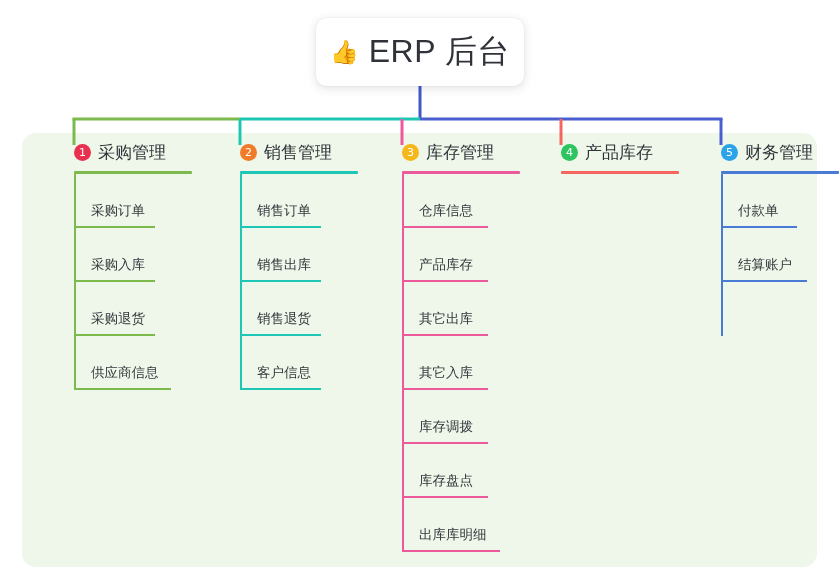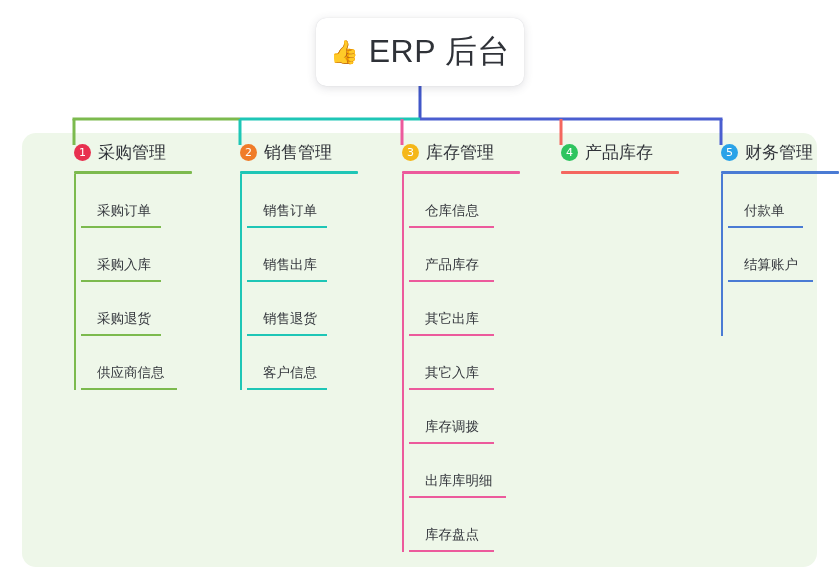--- a/index.html
+++ b/index.html
@@ -121,21 +121,20 @@
   }
   .spine {
     position: absolute;
     left: 0;
     top: 0;
     width: 2px;
   }
   .item {
     position: relative;
     height: 54px;
-    margin-left: 6px;
   }
   .item-label {
     position: absolute;
     left: 16px;
     top: 28px;
     font-size: 13.5px;
     color: #34373d;
     white-space: nowrap;
   }
   .item-rule {
@@ -244,27 +243,27 @@
         </div>
         <div class="item">
           <span class="item-label">其它入库</span>
           <div class="item-rule" style="width: 85px; background: rgb(236, 90, 156);"></div>
         </div>
         <div class="item">
           <span class="item-label">库存调拨</span>
           <div class="item-rule" style="width: 85px; background: rgb(236, 90, 156);"></div>
         </div>
         <div class="item">
+          <span class="item-label">库存盘点</span>
+          <div class="item-rule" style="width: 85px; background: rgb(236, 90, 156);"></div>
+        </div>
+        <div class="item">
           <span class="item-label">出库库明细</span>
           <div class="item-rule" style="width: 97px; background: rgb(236, 90, 156);"></div>
         </div>
-        <div class="item">
-          <span class="item-label">库存盘点</span>
-          <div class="item-rule" style="width: 85px; background: rgb(236, 90, 156);"></div>
-        </div>
       </div>
     </div>
     <div class="column" style="left: 521px;">
       <div class="col-header">
         <span class="badge" style="background: rgb(46, 196, 95);">4</span>
         <span class="col-title">产品库存</span>
       </div>
       <div class="col-rule" style="width: 118px; background: rgb(244, 102, 95);"></div>
     </div>
     <div class="column" style="left: 681px;">

